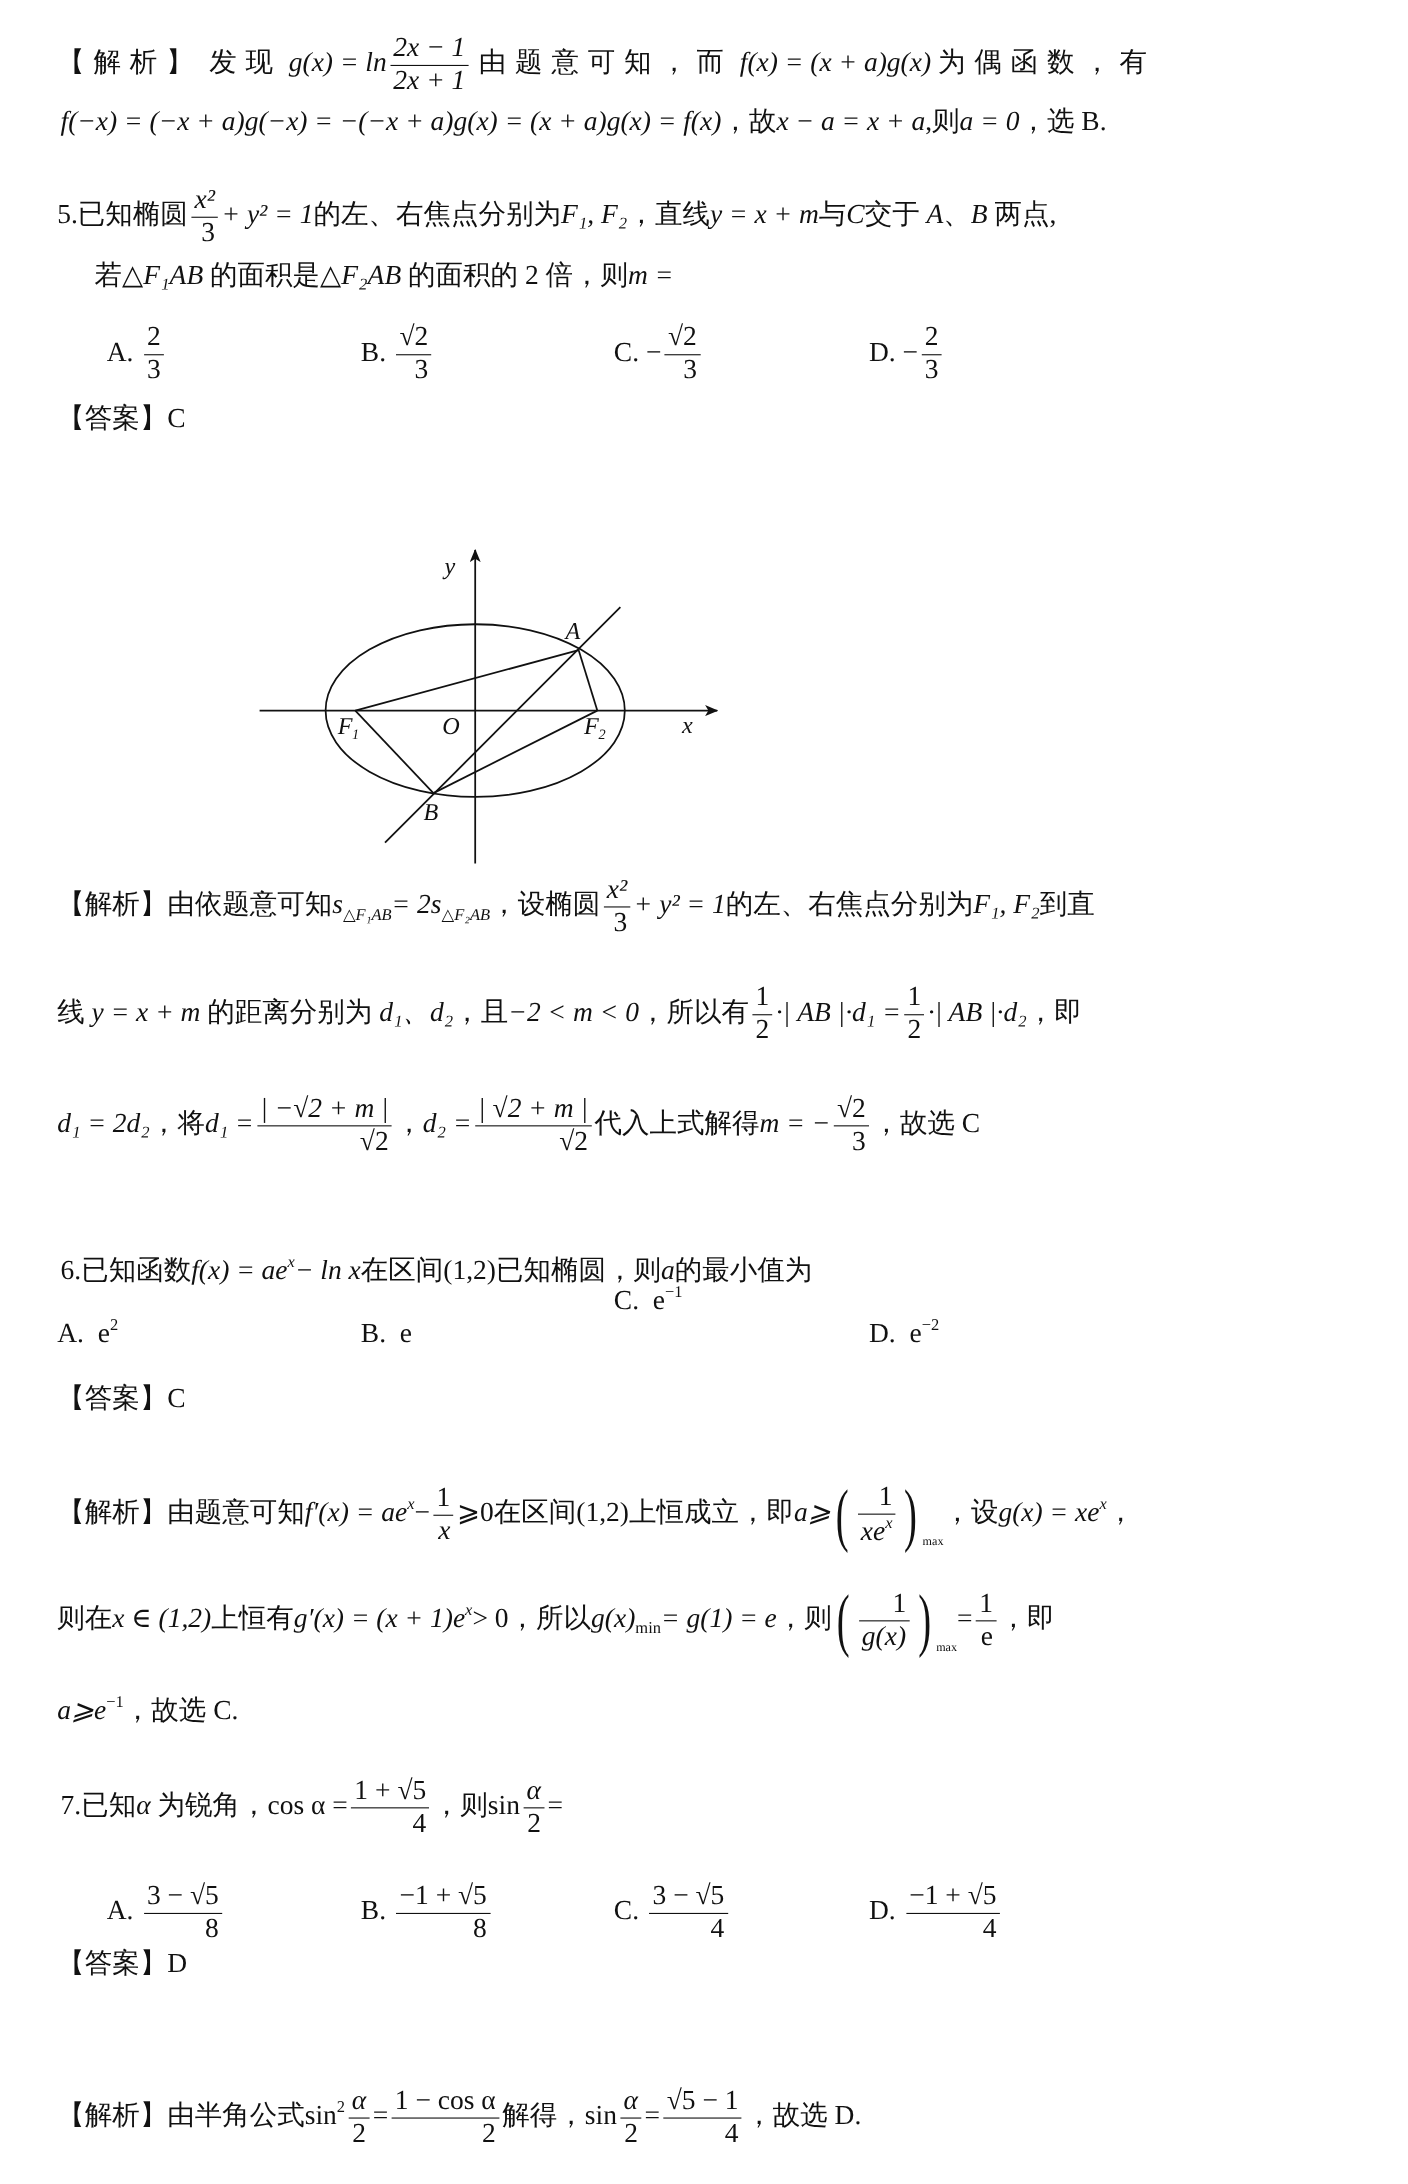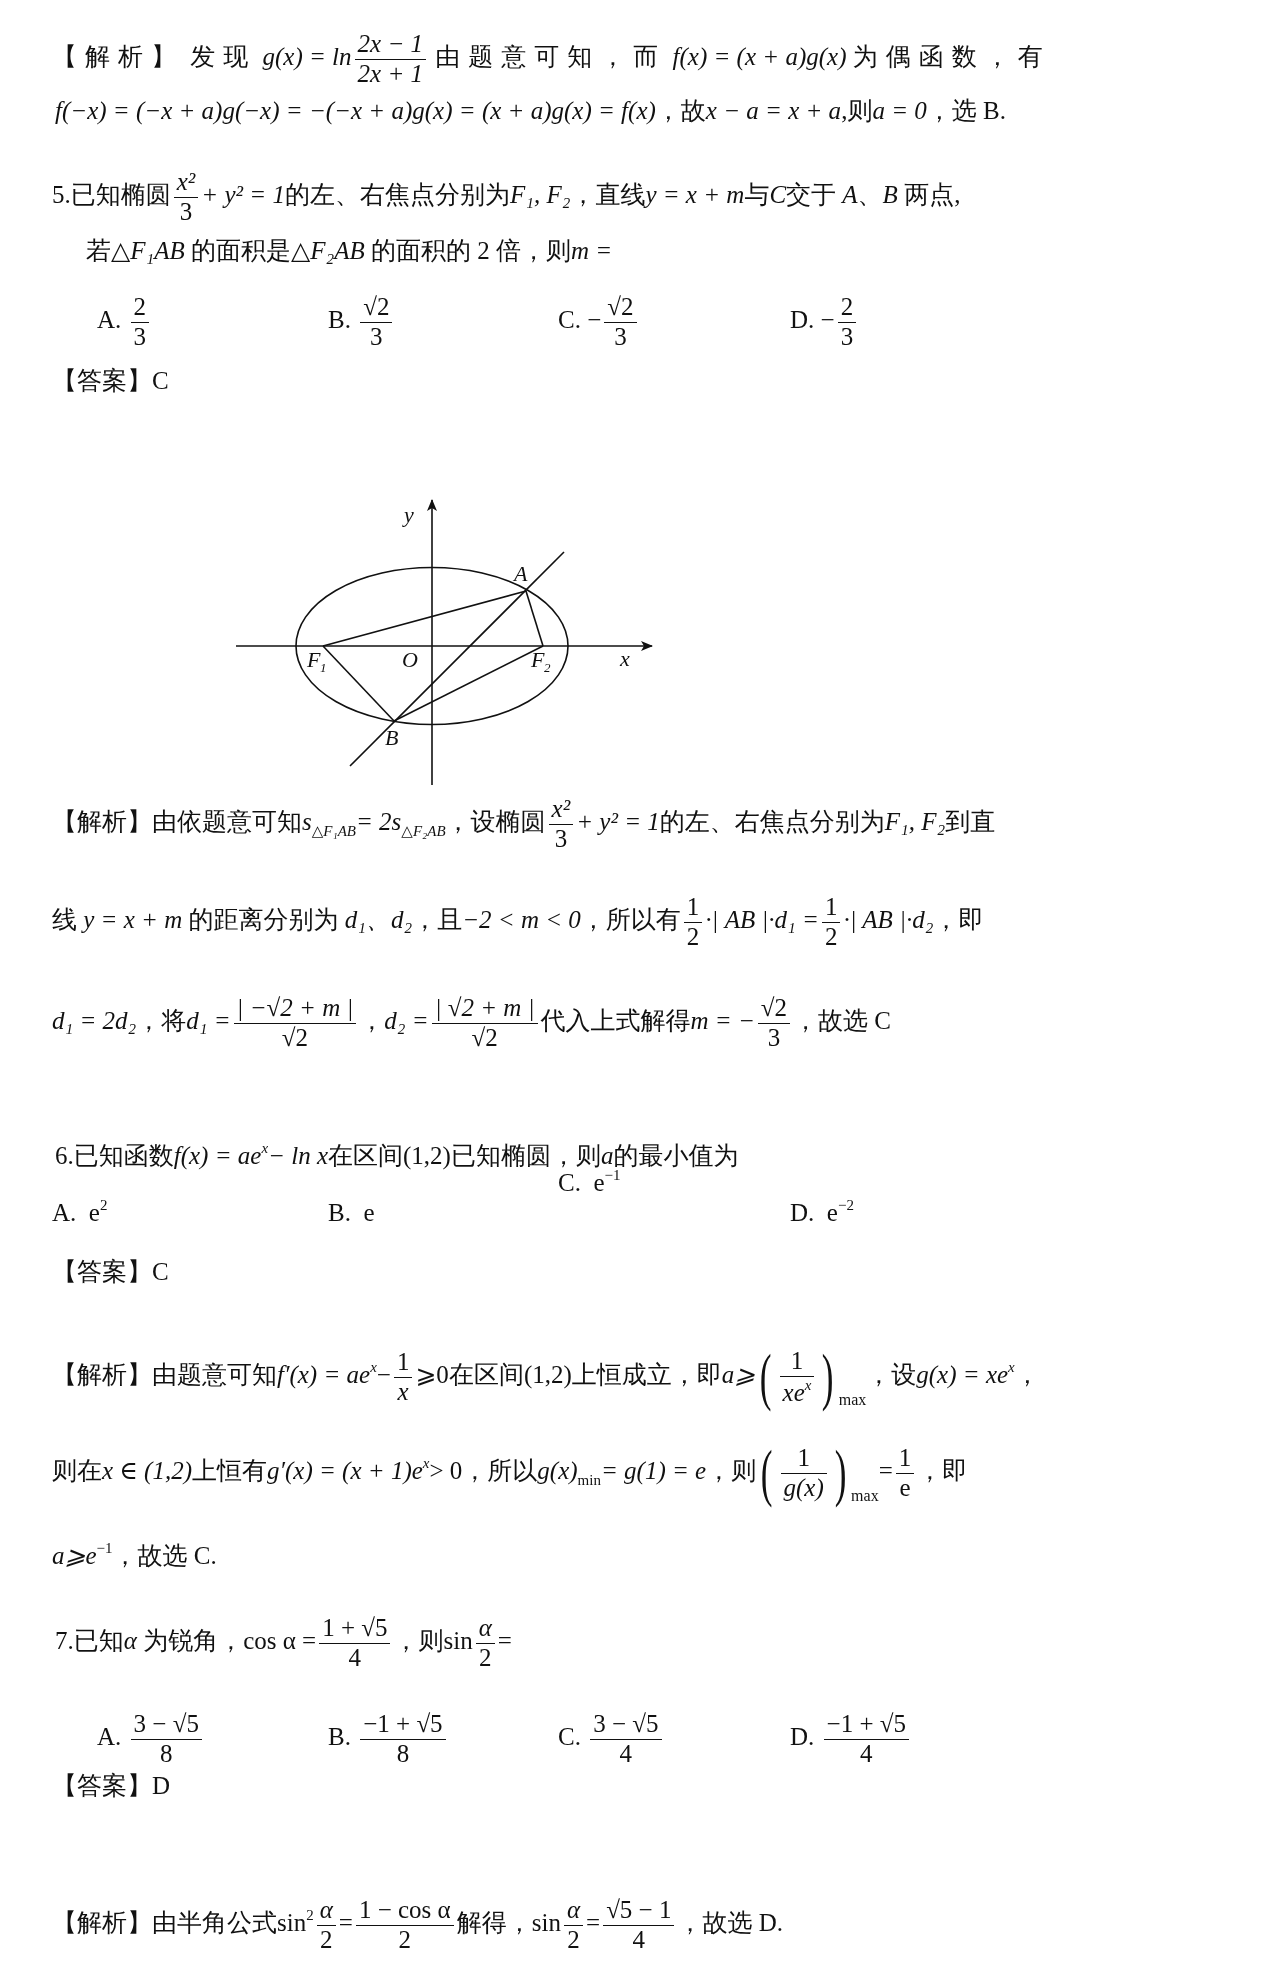--- a/index.html
+++ b/index.html
@@ -1,26 +1,26 @@
 <!DOCTYPE html>
 <html><head>
 <meta charset="utf-8">
 <style>
   html, body { margin: 0; padding: 0; background: #ffffff; }
   body { width: 1280px; height: 1985px; position: relative; overflow: hidden;
          font-family: "Liberation Serif", "DejaVu Serif", serif; color: #111; }
   .line { position: absolute; left: 0; white-space: nowrap; font-size: 25px; line-height: 30px; }
   .m { font-style: italic; }
   .up { font-style: normal; }
-  .frac { display: inline-block; vertical-align: middle; text-align: center; margin: 0 3px; line-height: 1.15; }
+  .frac { display: inline-block; vertical-align: middle; text-align: right; margin: 0 3px; line-height: 1.15; }
   .frac > span { display: block; padding: 0 3px; }
   .frac > span.num { border-bottom: 1.6px solid #111; }
   .sub { font-size: 15px; vertical-align: -6px; }
   .sup { font-size: 15px; vertical-align: 11px; }
-  .small { font-size: 16px; }
+  .small { font-size: 11px; }
   .opt { position: absolute; white-space: nowrap; font-size: 25px; }
   .bracket-big { display: inline-block; vertical-align: middle; font-size: 64px; line-height: 1; transform: scaleX(0.55); font-weight: 200; }
   .spaced { letter-spacing: 8px; }
   .watermark { position: absolute; left: 1010px; top: 1980px; font-family: "DejaVu Sans", sans-serif;
                font-size: 38px; color: #c2410c; font-weight: bold; white-space: nowrap; text-shadow: 1px 1px 0 #999; }
   svg text { font-family: "Liberation Serif", serif; font-style: italic; }
 </style>
 </head>
 <body>
 

